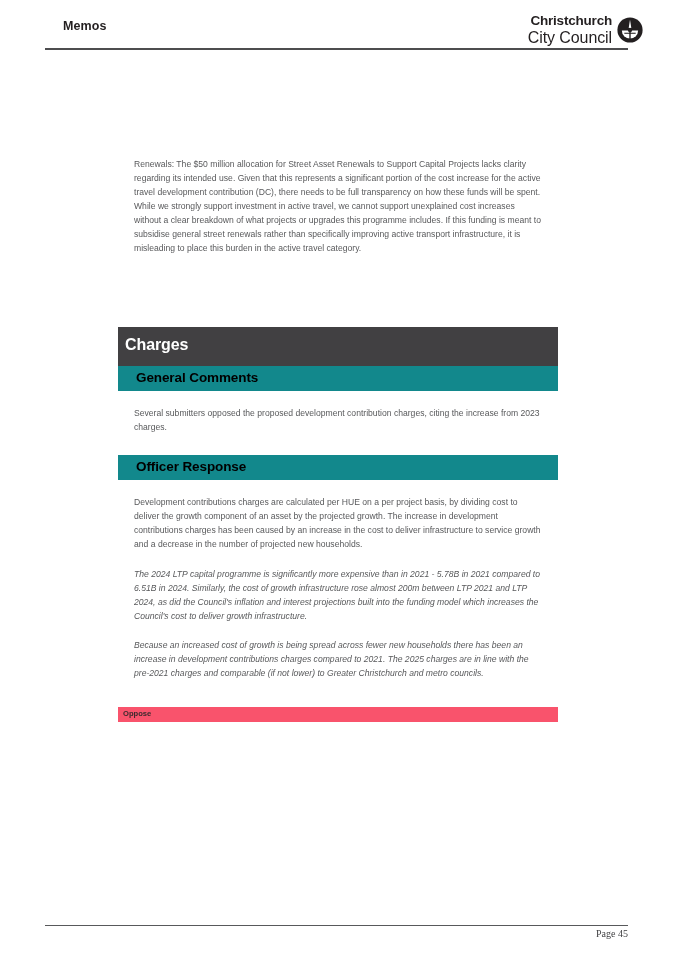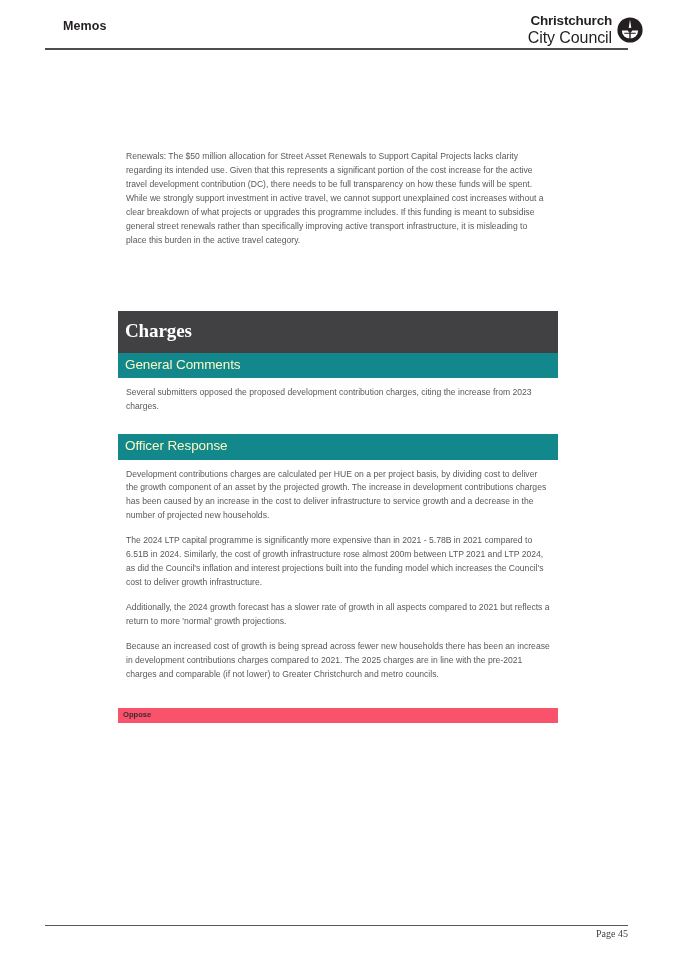--- a/index.html
+++ b/index.html
@@ -83,49 +83,49 @@
 
   
   .content {
     position: absolute;
     left: 118px;
     top: 142px;
     width: 440px;
   }
 
   p.body-text {
-    margin: 8px;
+    margin: 16px;
     font-size: 8.6px;
     line-height: 1.62;
     color: #58595b;
     text-align: left;
   }
   p.body-text + p.body-text {
     margin-top: 11px;
+    font-style: italic;
   }
 
   .spacer-lg { height: 56px; }
 
   
   .section-title-bar {
     background: #414042;
     color: #ffffff;
     padding: 9px 7px 11px 7px;
-    font-size: 19px;
+    font-size: 16px;
     font-weight: bold;
     letter-spacing: -0.1px;
     line-height: 1.15;
-    font-family: Liberation Serif, serif;
   }
   .sub-bar {
     background: #12888c;
-    color: #fef9c3;
-    padding: 4px 7px 5px 7px;
+    color: #000000;
+    padding: 4px 7px 5px 18px;
     font-size: 13.5px;
-    font-weight: normal;
+    font-weight: bold;
     line-height: 1.2;
     letter-spacing: -0.1px;
   }
   .after-bar { margin-top: 12px; }
   .before-bar { margin-top: 20px; }
 
   
   .stance-bar {
     margin-top: 26px;
     background: #f9536c;
@@ -188,21 +188,20 @@
     <div class="section-title-bar">Charges</div>
 
     <div class="sub-bar">General Comments</div>
 
     <p class="body-text after-bar">Several submitters opposed the proposed development contribution charges, citing the increase from 2023 charges.</p>
 
     <div class="sub-bar before-bar">Officer Response</div>
 
     <p class="body-text after-bar">Development contributions charges are calculated per HUE on a per project basis, by dividing cost to deliver the growth component of an asset by the projected growth. The increase in development contributions charges has been caused by an increase in the cost to deliver infrastructure to service growth and a decrease in the number of projected new households.</p>
     <p class="body-text">The 2024 LTP capital programme is significantly more expensive than in 2021 - 5.78B in 2021 compared to 6.51B in 2024. Similarly, the cost of growth infrastructure rose almost 200m between LTP 2021 and LTP 2024, as did the Council's inflation and interest projections built into the funding model which increases the Council's cost to deliver growth infrastructure.</p>
-    <p class="body-text">Additionally, the 2024 growth forecast has a slower rate of growth in all aspects compared to 2021 but reflects a return to more 'normal' growth projections.</p>
     <p class="body-text">Because an increased cost of growth is being spread across fewer new households there has been an increase in development contributions charges compared to 2021. The 2025 charges are in line with the pre-2021 charges and comparable (if not lower) to Greater Christchurch and metro councils.</p>
 
     <div class="stance-bar">Oppose</div>
 
   </div>
 
   <div class="footer-rule"></div>
   <div class="footer-page">Page 45</div>
 
 </div>

